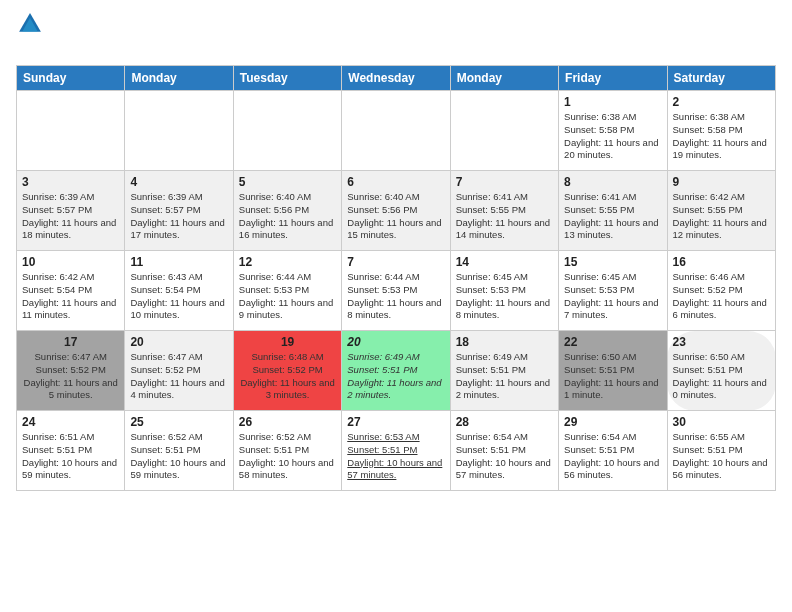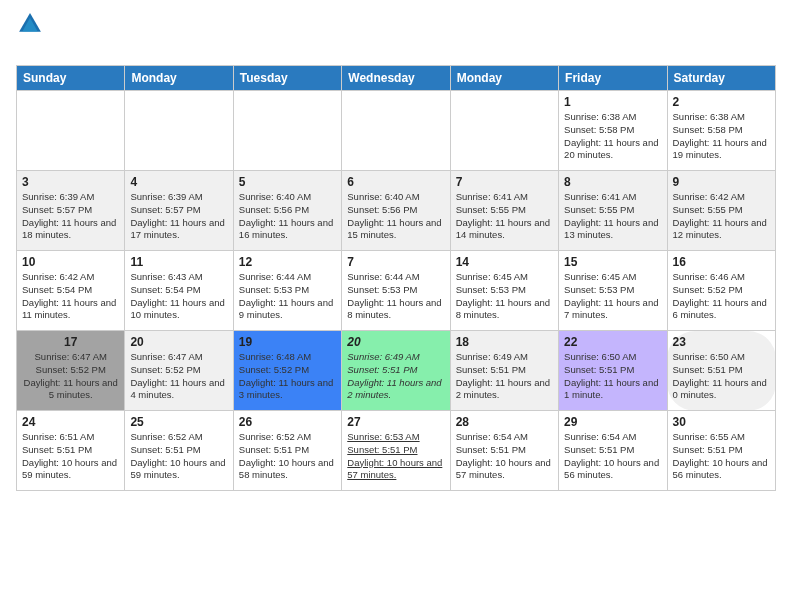--- a/index.html
+++ b/index.html
@@ -280,21 +280,21 @@
             </div>
           </td>
           <td style="background: rgb(240, 240, 240);">
             <div class="cell-content">
               <div class="day-num">20</div>
               <div class="day-info" style="white-space: pre-line;">Sunrise: 6:47 AM
 Sunset: 5:52 PM
 Daylight: 11 hours and 4 minutes.</div>
             </div>
           </td>
-          <td style="background: #3b82f6;">
+          <td style="background: #ef4444; text-align: center;">
             <div class="cell-content">
               <div class="day-num">19</div>
               <div class="day-info" style="white-space: pre-line;">Sunrise: 6:48 AM
 Sunset: 5:52 PM
 Daylight: 11 hours and 3 minutes.</div>
             </div>
           </td>
           <td style="background: #86efac; font-style: italic;">
             <div class="cell-content">
               <div class="day-num">20</div>
@@ -304,21 +304,21 @@
             </div>
           </td>
           <td style="background: rgb(240, 240, 240);">
             <div class="cell-content">
               <div class="day-num">18</div>
               <div class="day-info" style="white-space: pre-line;">Sunrise: 6:49 AM
 Sunset: 5:51 PM
 Daylight: 11 hours and 2 minutes.</div>
             </div>
           </td>
-          <td style="background: #c4b5fd;">
+          <td style="background: #a3a3a3;">
             <div class="cell-content">
               <div class="day-num">22</div>
               <div class="day-info" style="white-space: pre-line;">Sunrise: 6:50 AM
 Sunset: 5:51 PM
 Daylight: 11 hours and 1 minute.</div>
             </div>
           </td>
           <td style="background: rgb(240, 240, 240); border-radius: 28px;">
             <div class="cell-content">
               <div class="day-num">23</div>

